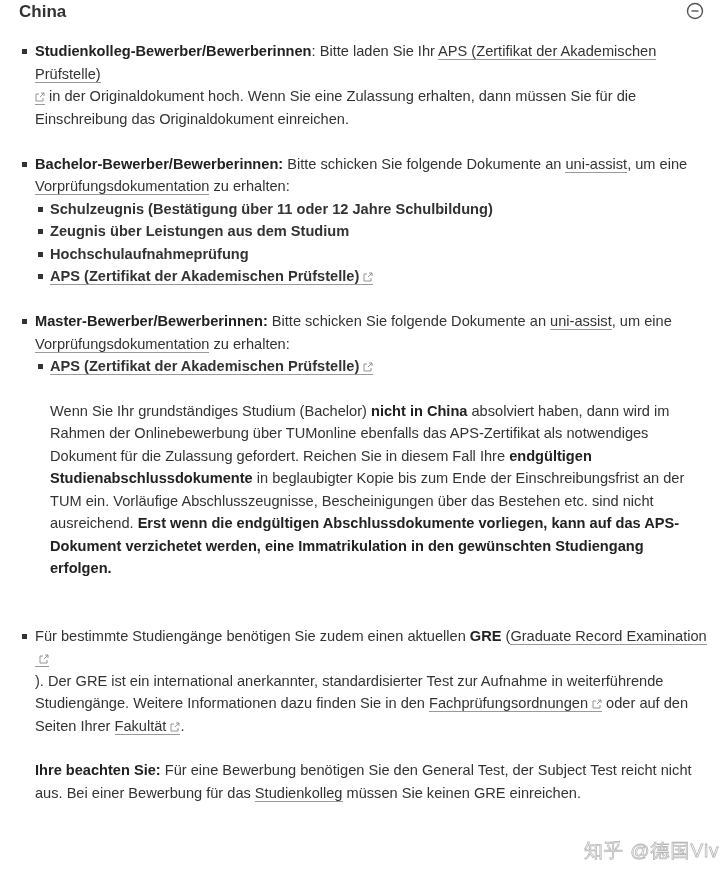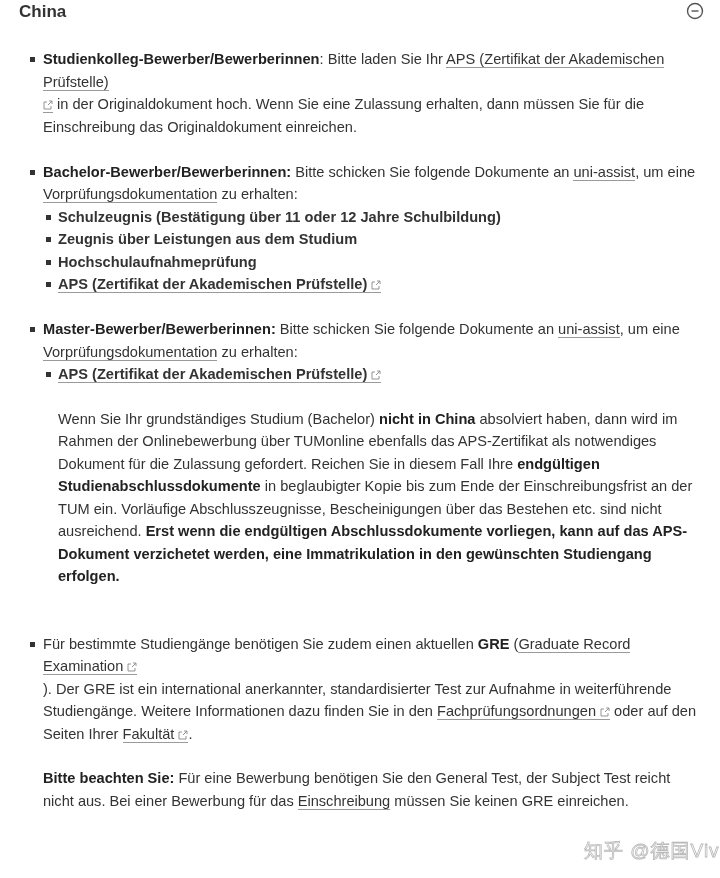--- a/index.html
+++ b/index.html
@@ -4,21 +4,21 @@
 <style>
   html, body { margin: 0; padding: 0; background: #ffffff; }
   body {
     width: 720px; height: 878px; overflow: hidden; position: relative;
     font-family: "Liberation Sans", sans-serif; font-size: 14.6px; color: #333333;
   }
   .header { position: absolute; left: 19px; top: 0; width: 690px; height: 26px; }
   .header-title { position: absolute; left: 0; top: 2px; font-size: 17px; font-weight: bold; color: #333; }
   .collapse-btn { position: absolute; left: 667px; top: 2px; width: 18px; height: 18px; cursor: pointer; }
   .content { position: absolute; left: 19px; top: 40px; width: 690px; line-height: 22.5px; }
-  ul.main { list-style: none; margin: 8px; padding: 0; }
+  ul.main { list-style: none; margin: 0; padding: 0; }
   ul.main > li { position: relative; padding-left: 16px; }
   ul.main > li::before, ul.sub > li::before {
     content: ""; position: absolute; left: 3px; top: 9px; width: 5px; height: 5px; background: #333;
   }
   ul.sub { list-style: none; margin: 0; padding: 0; font-weight: bold; }
   ul.sub > li { position: relative; padding-left: 15px; }
   .gap { height: 22.5px; }
   b { font-weight: bold; color: #222; }
   a.lnk { color: #333; text-decoration: none; border-bottom: 1px solid #9a9a9a; cursor: pointer; }
   .ext { display: inline-block; width: 10px; height: 10px; margin-left: 4px; vertical-align: -1px; }
@@ -74,20 +74,20 @@
     <div class="gap"></div>
     <li>
       <span>Für bestimmte Studiengänge benötigen Sie zudem einen aktuellen </span><b>GRE</b><span> (</span><a class="lnk"><span>Graduate Record Examination</span><svg class="ext" viewBox="0 0 10 10">
             <path d="M1 2h3M1 2v7h7V6M6 1h3v3M9 1L5 5" fill="none" stroke="#888" stroke-width="0.9"></path>
           </svg></a><br><span>). Der GRE ist ein international anerkannter, standardisierter Test zur Aufnahme in weiterführende Studiengänge. Weitere Informationen dazu finden Sie in den </span><a class="lnk"><span>Fachprüfungsordnungen</span><svg class="ext" viewBox="0 0 10 10">
             <path d="M1 2h3M1 2v7h7V6M6 1h3v3M9 1L5 5" fill="none" stroke="#888" stroke-width="0.9"></path>
           </svg></a><span> oder auf den Seiten Ihrer </span><a class="lnk"><span>Fakultät</span><svg class="ext" viewBox="0 0 10 10">
             <path d="M1 2h3M1 2v7h7V6M6 1h3v3M9 1L5 5" fill="none" stroke="#888" stroke-width="0.9"></path>
           </svg></a><span>.</span>
       <div class="note-block" style="padding-left:0;margin-top:22px">
-        <b>Bitte beachten Sie:</b><span> Für eine Bewerbung benötigen Sie den General Test, der Subject Test reicht nicht aus. Bei einer Bewerbung für das </span><a class="lnk">Einschreibung</a><span> müssen Sie keinen GRE einreichen.</span>
+        <b>Ihre beachten Sie:</b><span> Für eine Bewerbung benötigen Sie den General Test, der Subject Test reicht nicht aus. Bei einer Bewerbung für das </span><a class="lnk">Studienkolleg</a><span> müssen Sie keinen GRE einreichen.</span>
       </div>
     </li>
   </ul>
 
 </div>
 
 <div class="watermark">知乎 @德国Viviane</div>
 
 </body></html>

